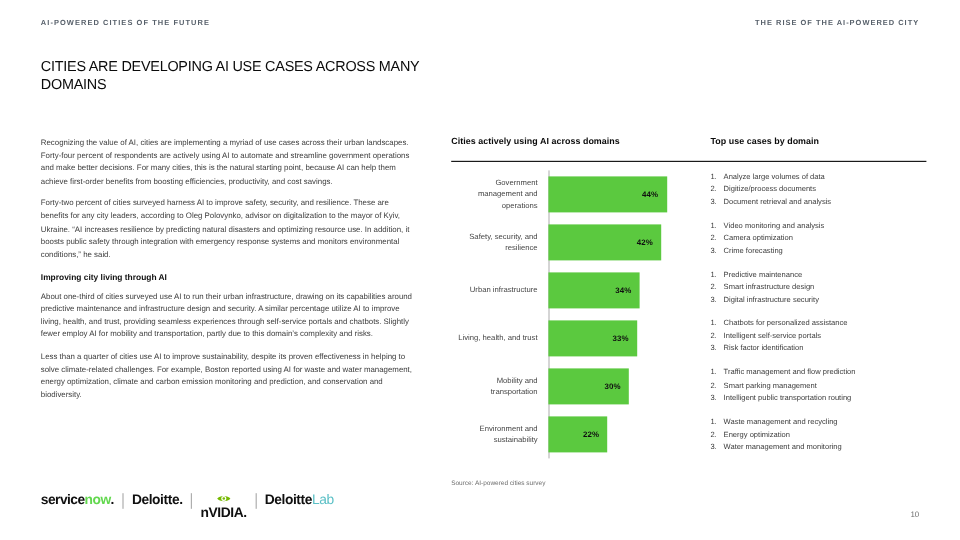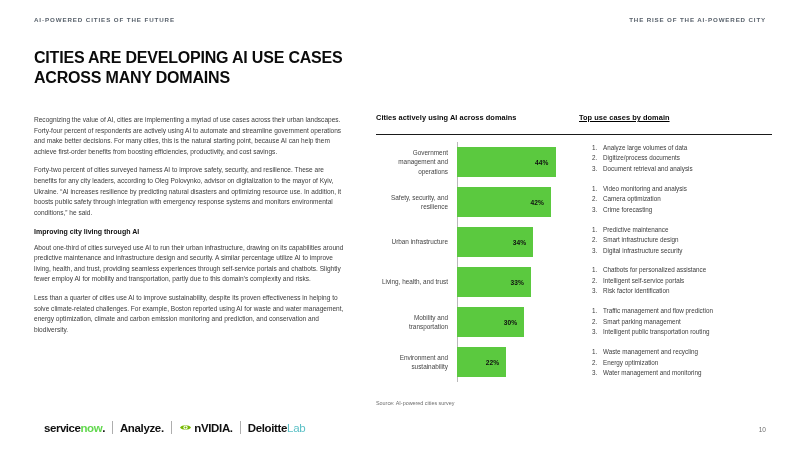--- a/index.html
+++ b/index.html
@@ -28,23 +28,23 @@
     color: #58616b;
     text-transform: uppercase;
   }
   .kicker.right { letter-spacing: 0.85px; }
 
   
   .title {
     position: absolute;
     top: 48px; left: 34px;
     width: 360px;
-    font-size: 16px;
+    font-size: 12px;
     line-height: 1.22;
-    font-weight: 700;
+    font-weight: 400;
     color: #0b0b0b;
     letter-spacing: -0.2px;
     text-transform: uppercase;
   }
 
   
   .body-col {
     position: absolute;
     top: 115px; left: 34px;
     width: 310px;
@@ -124,58 +124,57 @@
   .source {
     position: absolute;
     top: 400px; left: 376px;
     font-size: 5.4px;
     color: #6d6d6d;
   }
 
   
   .uc-col {
     position: absolute;
-    top: 113px; left: 579px;
+    top: 113px; left: 592px;
     width: 186px;
-    text-decoration: underline;
   }
   .uc-groups {
     position: absolute;
     top: 143px; left: 592px;
     width: 190px;
   }
   .uc-group { margin-bottom: 9.5px; }
   .uc-item {
     display: flex;
     font-size: 6.3px;
     line-height: 1.66;
     color: #3c3c3c;
   }
   .uc-num { width: 11px; flex: none; }
 
   
   .footer-logos {
     position: absolute;
-    bottom: 16px; left: 44px;
-    display: flex; align-items: center; gap: 7px;
+    bottom: 16px; left: 34px;
+    display: flex; gap: 7px;
   }
   .logo {
     font-size: 11.5px;
     font-weight: 700;
     color: #101010;
     letter-spacing: -0.35px;
     display: flex; align-items: baseline;
   }
   .logo.servicenow { letter-spacing: -0.45px; font-weight: 700; }
   .logo .sn-accent { color: #62d84e; }
   .divider {
     width: 1px; height: 13px;
     background: #aeaeae;
   }
-  .logo.nvidia { display: flex; align-items: center; gap: 2.5px; }
+  .logo.nvidia { display: flex; align-items: center; gap: 2.5px; flex-direction: column; }
   .nv-eye {
     width: 13px; height: 9px;
     display: block;
   }
   .logo.thoughtlab .tl-light { color: #5bc0c6; font-weight: 400; }
   .page-num {
     position: absolute;
     bottom: 17px; right: 34px;
     font-size: 6.6px;
     color: #6f6f6f;
@@ -352,21 +351,21 @@
       </div>
     </div>
 
   <div class="footer-logos">
     <div class="logo servicenow">
         <span>service</span>
         <span class="sn-accent">now</span>
         <span>.</span>
       </div>
     <div class="divider"></div>
-    <div class="logo">Analyze.</div>
+    <div class="logo">Deloitte.</div>
     <div class="divider"></div>
     <div class="logo nvidia">
       <svg class="nv-eye" viewBox="0 0 26 18">
         <path d="M2 9 C6 3, 20 3, 24 9 C20 15, 6 15, 2 9 Z" fill="#76b900"></path>
         <ellipse cx="13" cy="9" rx="4.2" ry="4.2" fill="#ffffff"></ellipse>
         <ellipse cx="13" cy="9" rx="2.1" ry="2.1" fill="#76b900"></ellipse>
       </svg>
       <span>nVIDIA.</span>
     </div>
     <div class="divider"></div>

